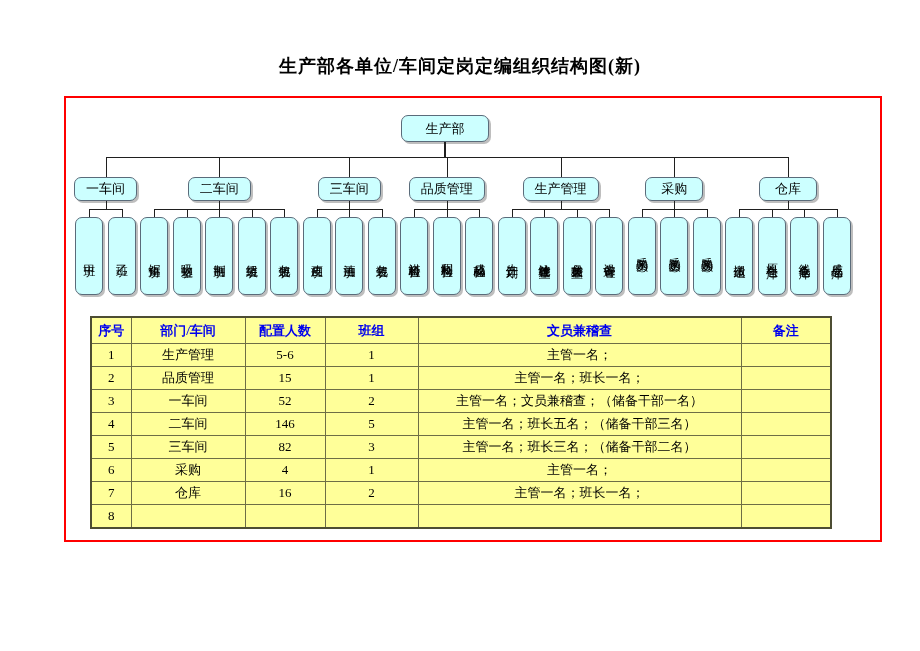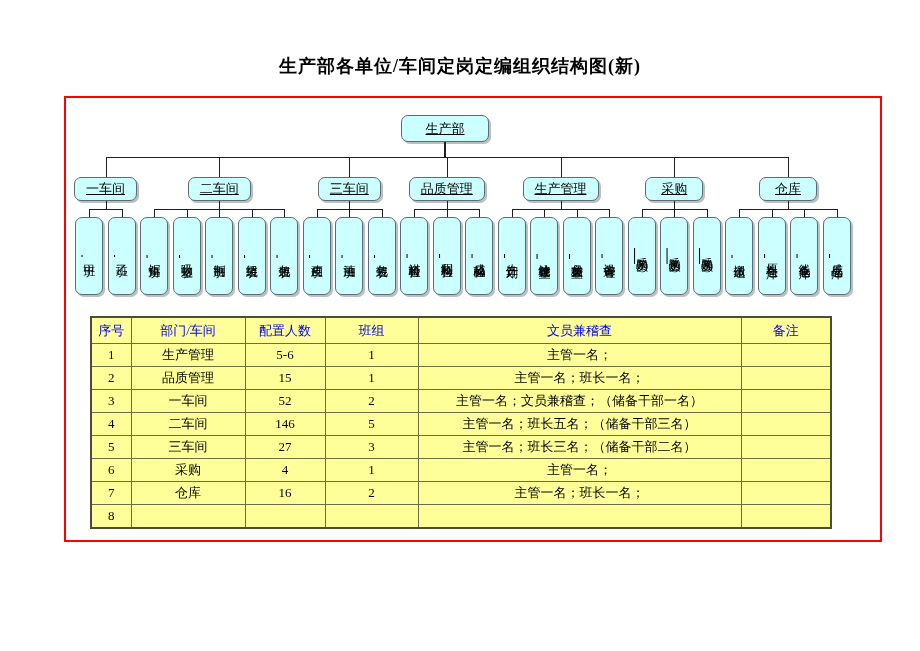--- a/index.html
+++ b/index.html
@@ -13,34 +13,34 @@
   }
   .frame {
     position:absolute; left:64px; top:96px; width:818px; height:446px;
     border:2px solid #ff0000; box-sizing:border-box;
   }
   .chart { position:absolute; left:0; top:0; width:100%; height:214px; }
   .node {
     position:absolute; background:#ccffff; border:1px solid #5a6b7a;
     border-radius:7px; box-shadow:2px 2px 0 rgba(110,110,110,.45);
     display:flex; align-items:center; justify-content:center;
-    box-sizing:border-box; text-align:center;text-decoration:underline;
+    box-sizing:border-box; text-align:center;
   }
   .rootnode { font-size:13px; }
   .pnode { height:24px; font-size:13px; }
   .leaf { width:28px; height:78px; font-size:12px; }
   .leaf span { writing-mode:vertical-rl; text-orientation:upright; line-height:1.05; letter-spacing:1px; }
   .ln { position:absolute; background:#1f1f1f; }
   table.tbl {
     position:absolute; left:24px; top:218px; width:740px;
     border-collapse:collapse; table-layout:fixed;
     background:#ffff99; border:2px solid #4d4d33; font-size:13px;
   }
   .tbl th {
-    color:#0000ee; font-weight:normal; height:25px;
+    color:#0000ee; font-weight:bold; height:25px;
     border:1px solid #6e6e46; padding:0 2px; text-align:center;
   }
   .tbl td {
     height:22px; border:1px solid #6e6e46; padding:0 2px; text-align:center;
   }
 </style>
 </head>
 <body>
 
 <div class="doc-title">生产部各单位/车间定岗定编组织结构图(新)</div>
@@ -223,21 +223,21 @@
           <td>4</td>
           <td>二车间</td>
           <td>146</td>
           <td>5</td>
           <td>主管一名；班长五名；（储备干部三名）</td>
           <td></td>
         </tr>
         <tr>
           <td>5</td>
           <td>三车间</td>
-          <td>27</td>
+          <td>82</td>
           <td>3</td>
           <td>主管一名；班长三名；（储备干部二名）</td>
           <td></td>
         </tr>
         <tr>
           <td>6</td>
           <td>采购</td>
           <td>4</td>
           <td>1</td>
           <td>主管一名；</td>

